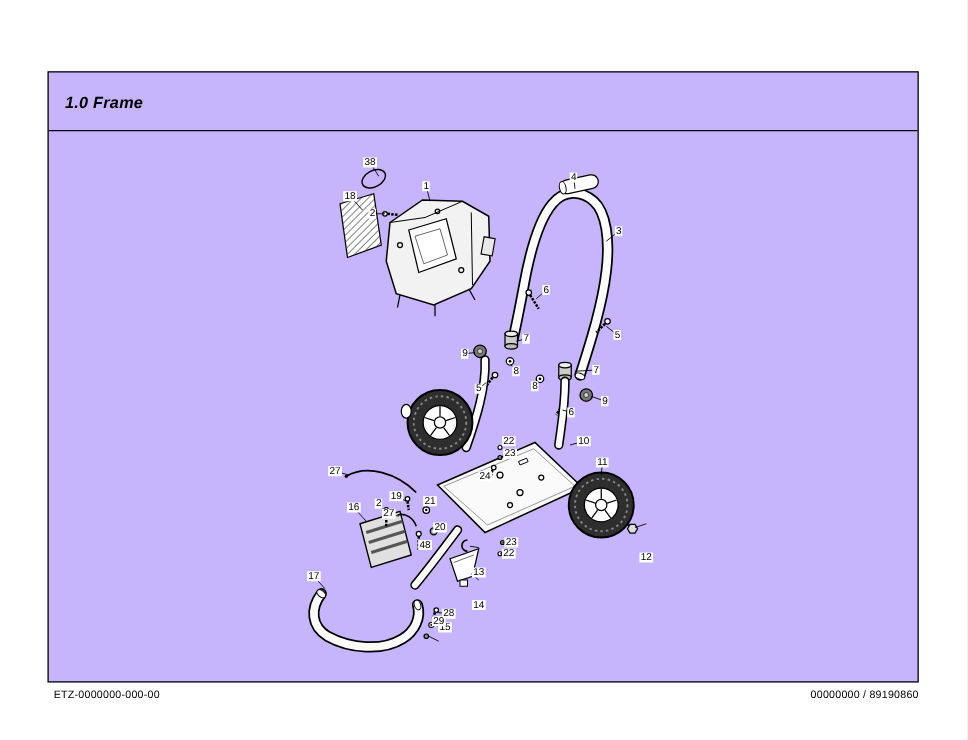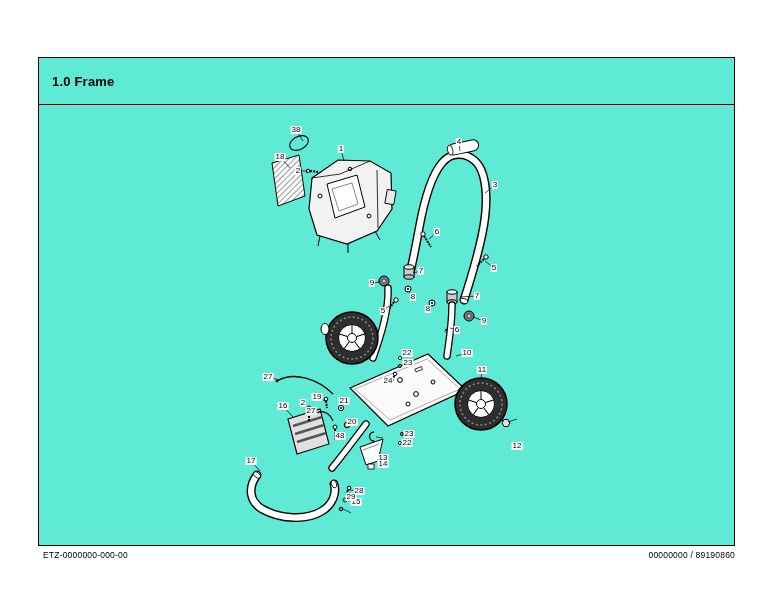--- a/index.html
+++ b/index.html
@@ -1,19 +1,19 @@
 <!DOCTYPE html>
 <html><head>
 <meta charset="utf-8">
 <style>
   html,body{margin:0;padding:0;background:#fff;}
   .page{position:relative;width:774px;height:592px;background:#ffffff;overflow:hidden;
         font-family:"Liberation Sans",sans-serif;color:#000;}
   .frame-box{position:absolute;left:38px;top:57px;width:697px;height:489px;
-             border:1.3px solid #000;box-sizing:border-box;background:#5eead4;}
+             border:1.3px solid #000;box-sizing:border-box;background:#c4b5fd;font-style:italic;}
   .title-bar{height:47px;border-bottom:1.3px solid #000;display:flex;align-items:center;
              padding-left:13px;box-sizing:border-box;}
   .title{font-size:13px;font-weight:bold;letter-spacing:0.2px;}
   .footer{position:absolute;top:550px;font-size:8.5px;letter-spacing:0.2px;}
   .footer-left{left:43px;}
   .footer-right{right:39px;text-align:right;}
   #diagram-svg,#leader-svg{position:absolute;left:0;top:0;pointer-events:none;}
   #leader-svg line{stroke:#000;stroke-width:0.7;}
   #callout-layer{position:absolute;left:0;top:0;width:774px;height:592px;pointer-events:none;}
   .callout{position:absolute;transform:translate(-50%,-50%);font-size:8px;line-height:1;
@@ -304,21 +304,21 @@
       <span class="callout" style="left: 283px; top: 406px;">16</span>
       <span class="callout" style="left: 303px; top: 403px;">2</span>
       <span class="callout" style="left: 317px; top: 397px;">19</span>
       <span class="callout" style="left: 344px; top: 401px; text-align: right;">21</span>
       <span class="callout" style="left: 311px; top: 411px;">27</span>
       <span class="callout" style="left: 352px; top: 422px;">20</span>
       <span class="callout" style="left: 340px; top: 436px;">48</span>
       <span class="callout" style="left: 383px; top: 438px; margin-top: 20px;">13</span>
       <span class="callout" style="left: 409px; top: 434px;">23</span>
       <span class="callout" style="left: 407px; top: 443px;">22</span>
-      <span class="callout" style="left: 383px; top: 464px;">14</span>
+      <span class="callout" style="left: 383px; top: 484px;">14</span>
       <span class="callout" style="left: 251px; top: 461px;">17</span>
       <span class="callout" style="left: 359px; top: 491px;">28</span>
       <span class="callout" style="left: 356px; top: 502px;">15</span>
       <span class="callout" style="left: 351px; top: 497px;">29</span>
     </div>
 
   <div class="footer footer-left">ETZ-0000000-000-00</div>
   <div class="footer footer-right">00000000 / 89190860</div>
 
 </div>

